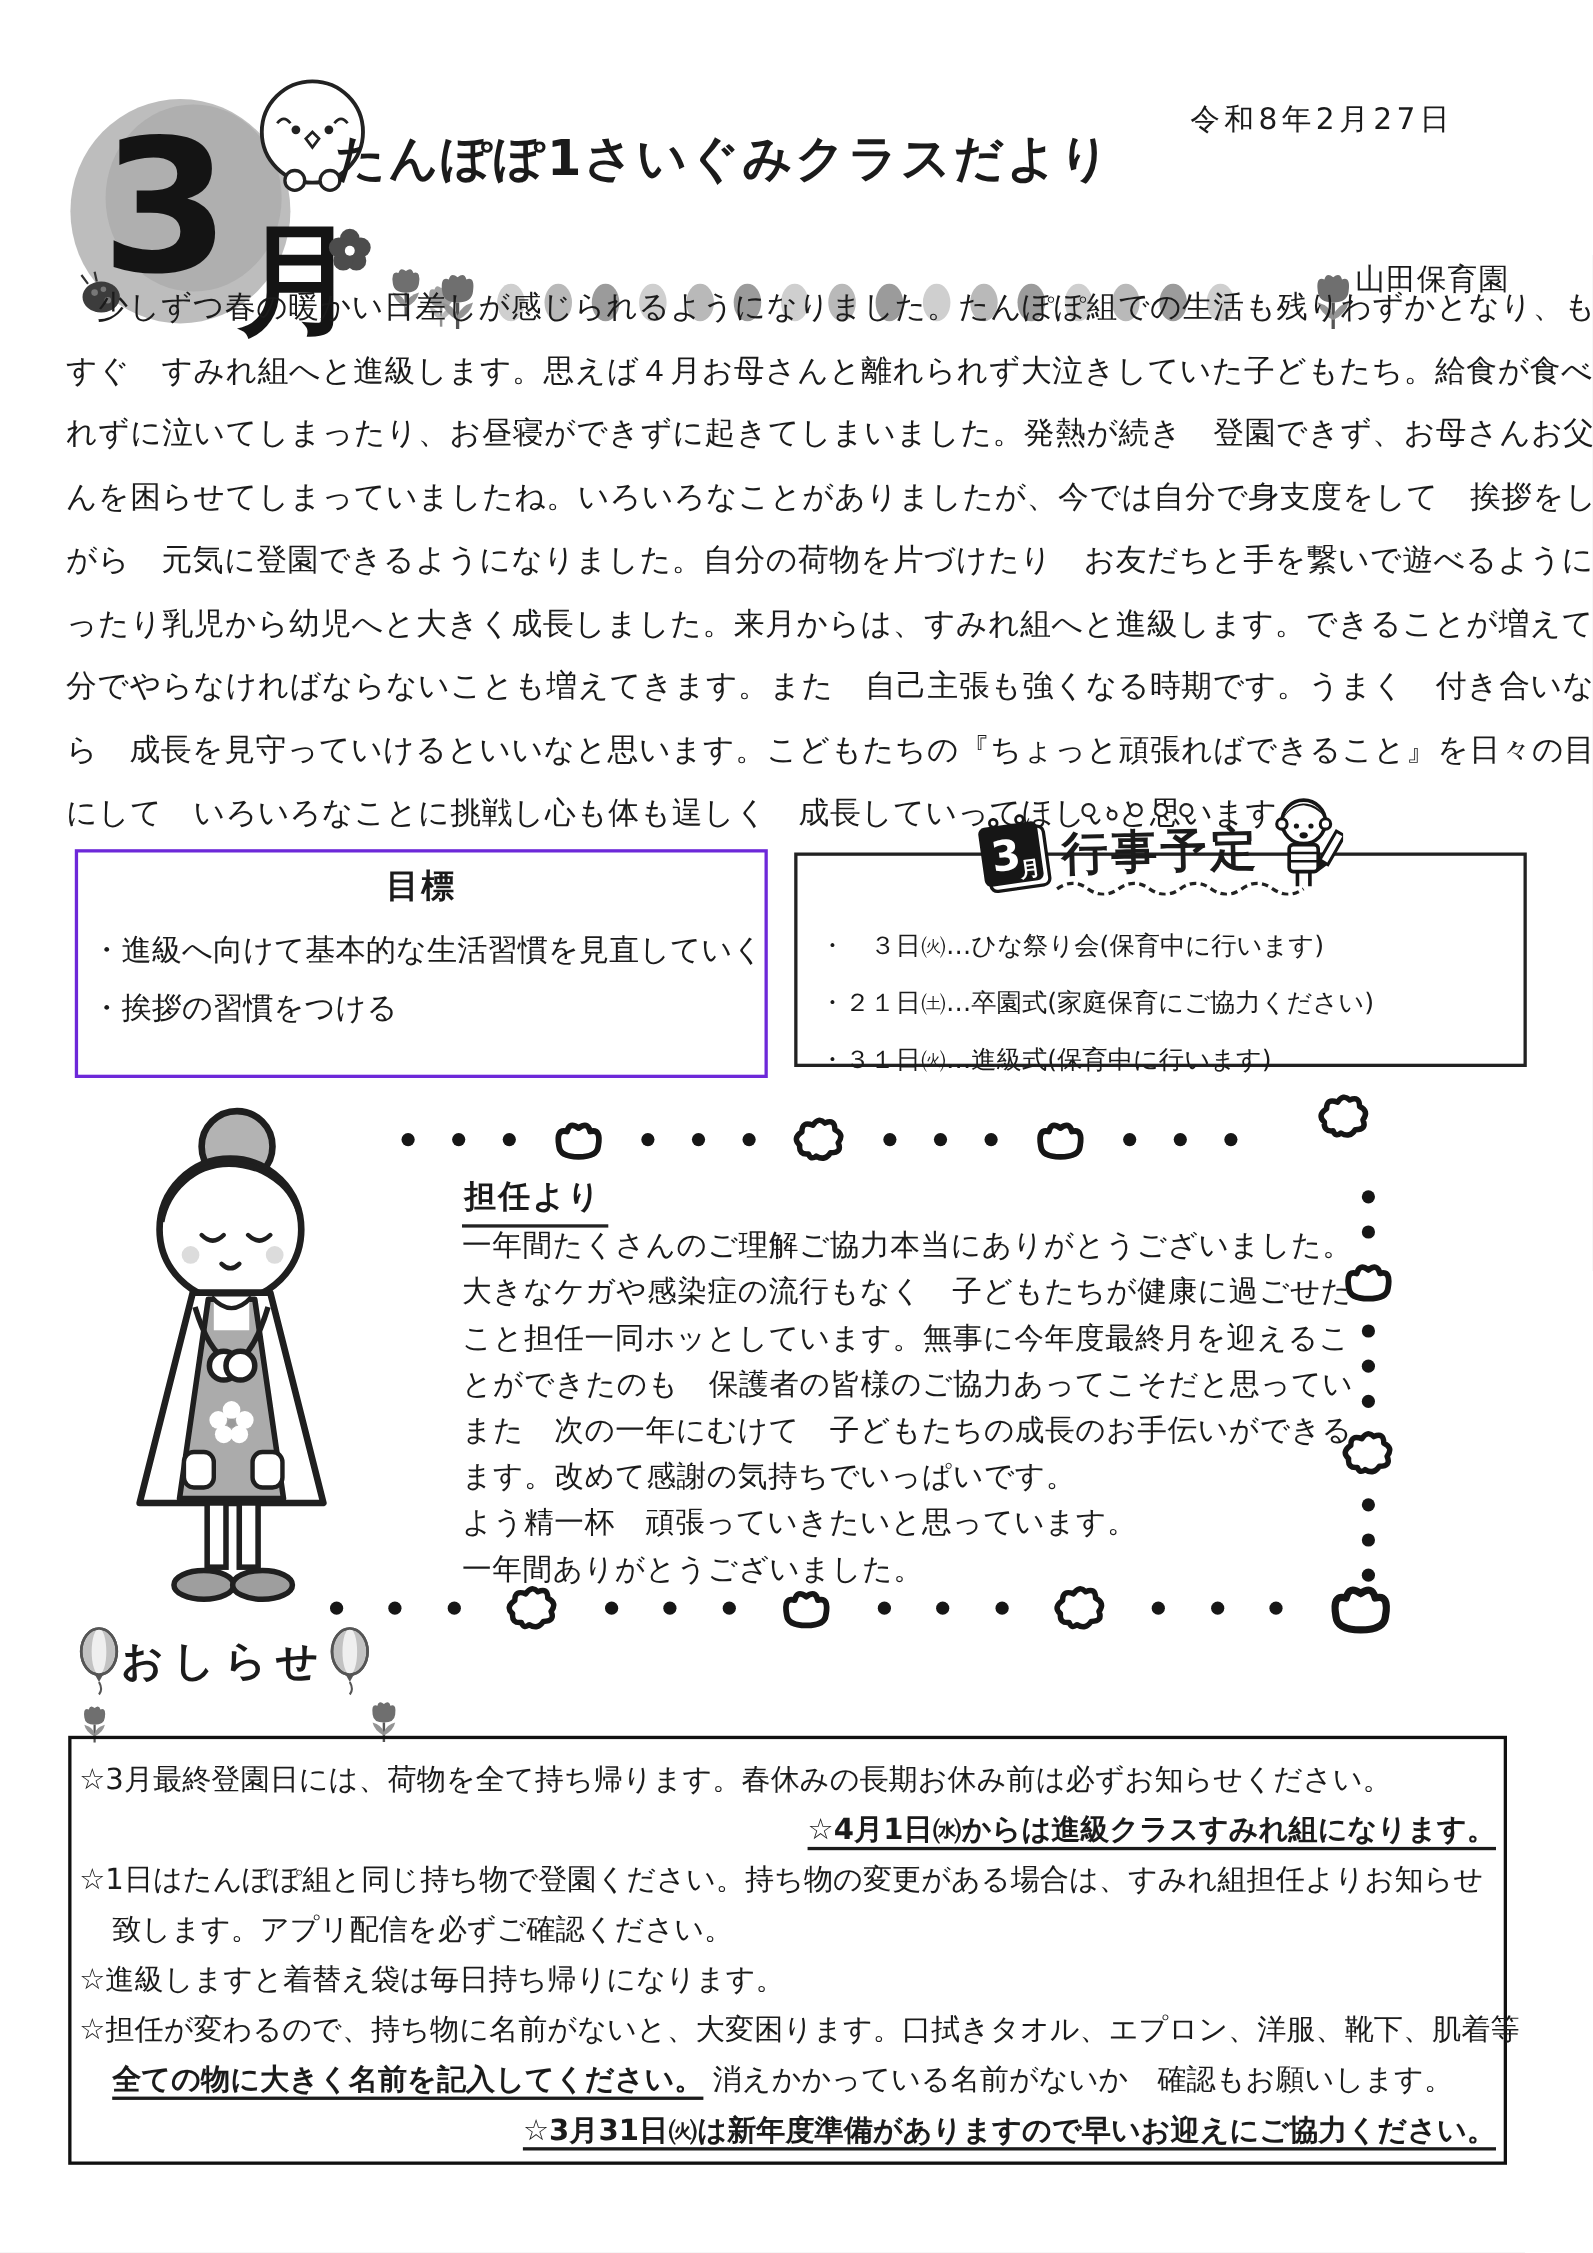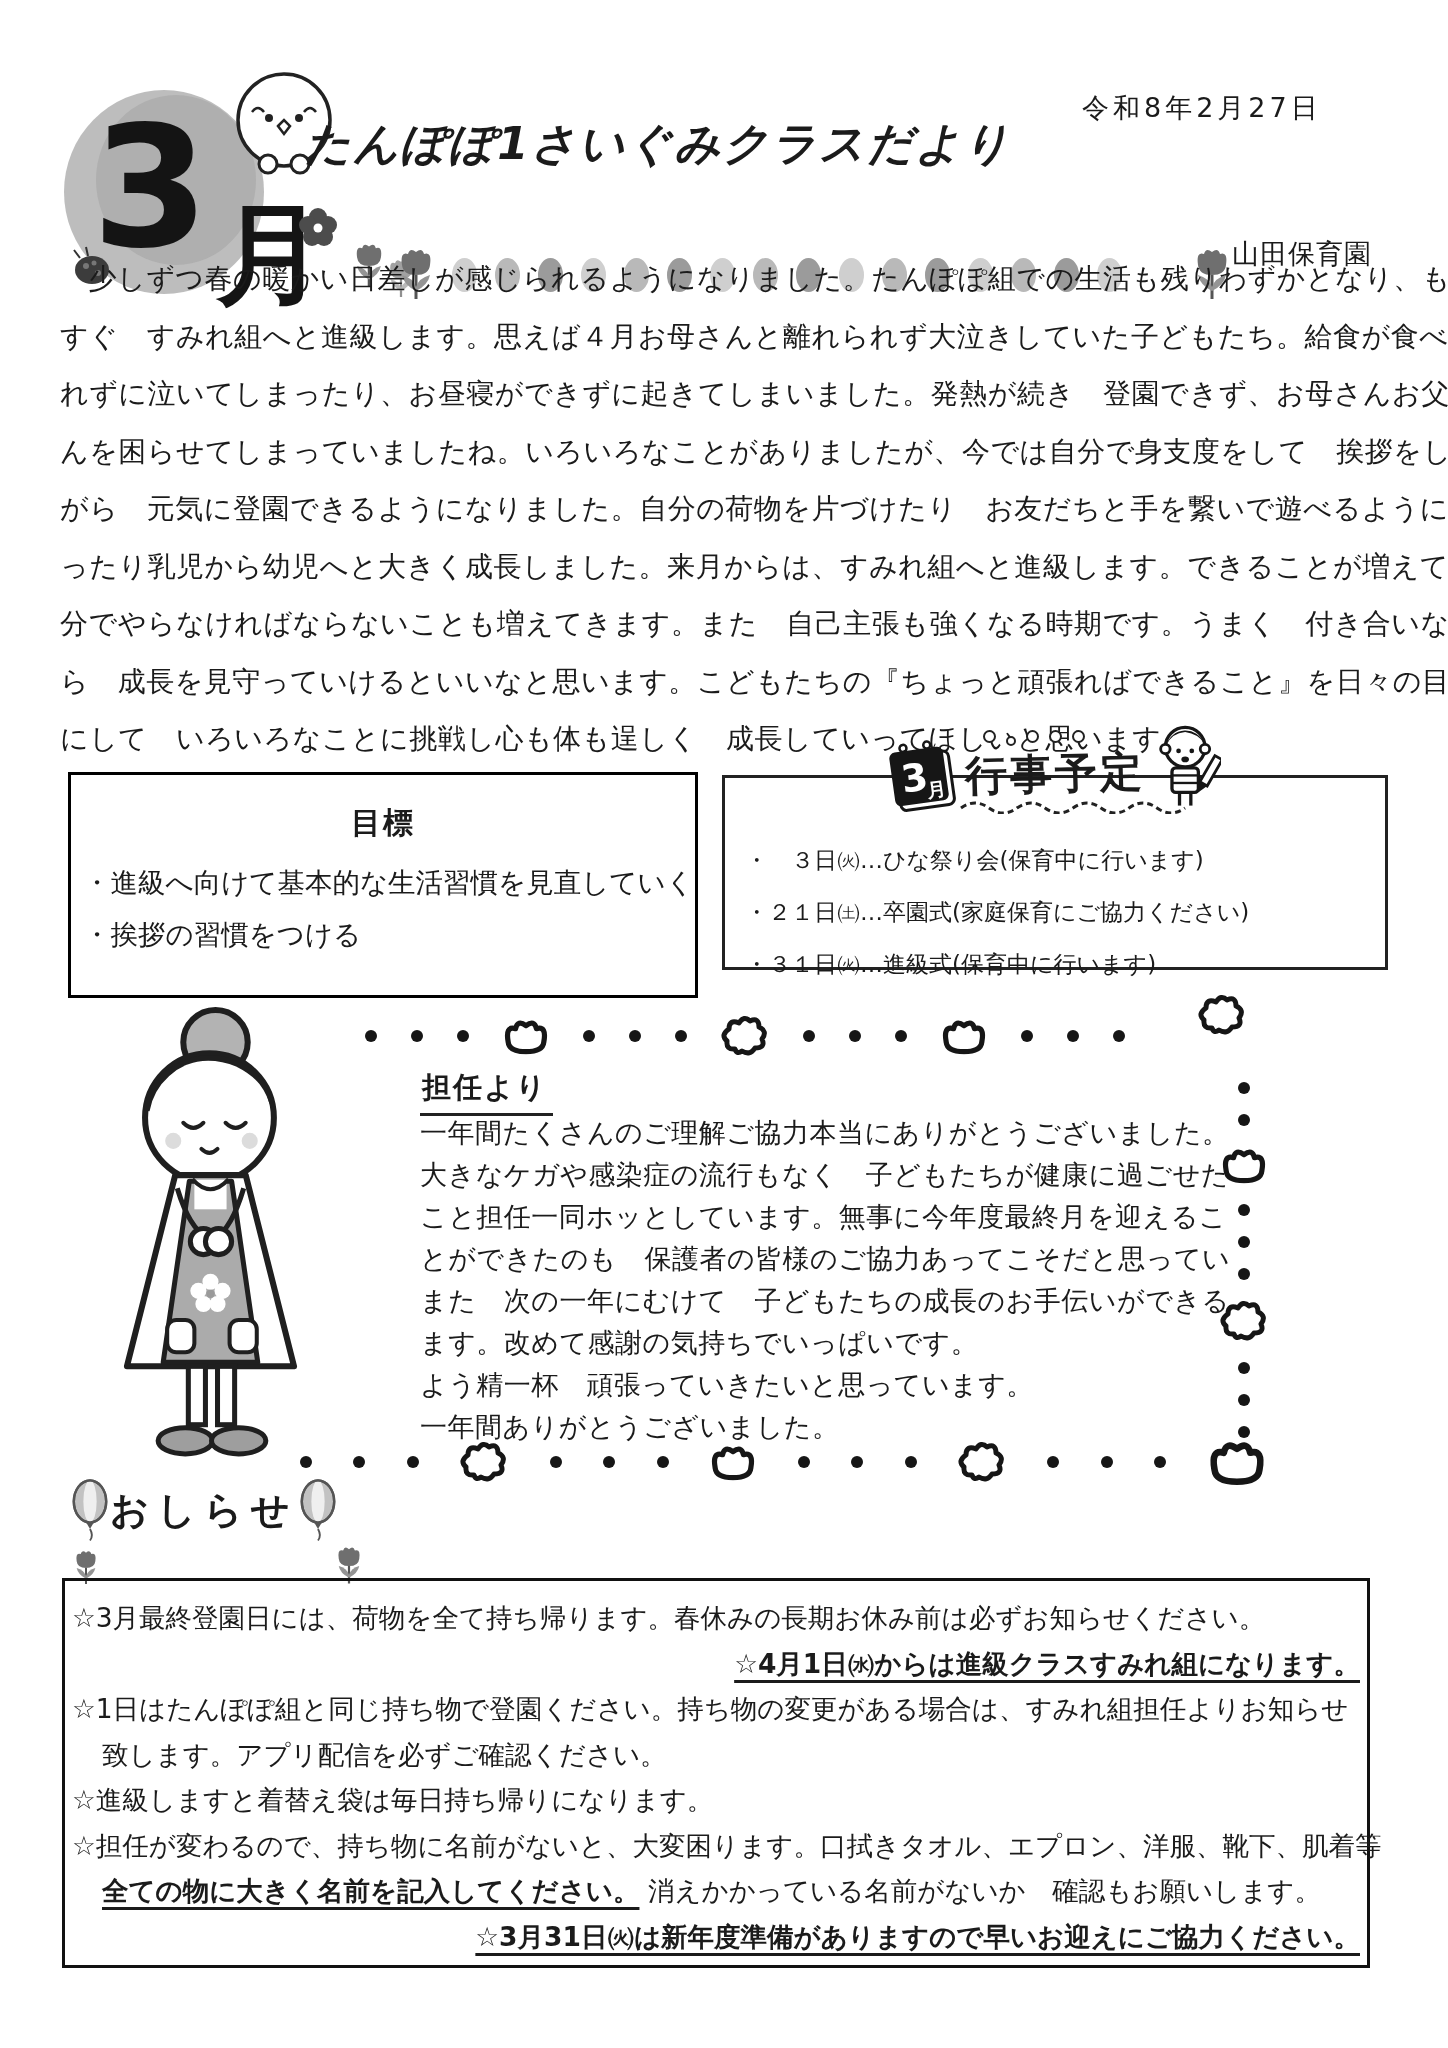--- a/index.html
+++ b/index.html
@@ -3,34 +3,34 @@
 <meta charset="utf-8">
 <style>
   html,body{margin:0;padding:0;background:#e8e8e8;}
   .page{position:relative;width:1448px;height:2048px;background:#ffffff;overflow:hidden;
         font-family:"DejaVu Sans","Liberation Sans",sans-serif;color:#1b1b1b;}
   .abs{position:absolute;}
   .nowrap{white-space:nowrap;}
 
   
   .date{left:1082px;top:90px;font-size:27px;letter-spacing:4px;}
-  .title{left:305px;top:114px;font-size:45px;font-weight:800;letter-spacing:2px;font-style:italic;}
+  .title{left:305px;top:114px;font-size:45px;font-weight:800;letter-spacing:2px;}
   .school{left:1232px;top:236px;font-size:27px;letter-spacing:1px;}
   .logo{left:56px;top:60px;}
   .tulip-row{left:396px;top:242px;width:836px;height:66px;display:flex;align-items:center;gap:16px;}
   .petals{display:flex;align-items:center;gap:18px;flex:1;}
   .petal{width:25px;height:34px;border-radius:50%;background:#b9b9b9;}
   .petal:nth-child(3n){background:#9b9b9b;}
   .petal:nth-child(3n+1){background:#cfcfcf;}
 
   
   .intro{left:60px;top:250px;font-size:28px;line-height:57.5px;letter-spacing:0.5px;}
 
   
-  .goals-box{left:68px;top:772px;width:624px;height:192px;border:3px solid #000000;padding-top:28px;}
+  .goals-box{left:68px;top:772px;width:624px;height:192px;border:3px solid #6d28d9;padding-top:10px;}
   .goals-title{text-align:center;font-size:30px;font-weight:800;letter-spacing:2px;}
   .goals-items{margin-top:12px;padding-left:12px;font-size:27.5px;line-height:52px;}
   .schedule-box{left:722px;top:775px;width:660px;height:189px;border:3px solid #222;}
   .schedule-heading{position:absolute;left:50%;transform:translateX(-50%);top:-58px;
                     display:flex;align-items:flex-end;gap:10px;white-space:nowrap;}
   .sched-title-wrap{position:relative;padding-bottom:10px;}
   .sched-title{font-size:42px;font-weight:900;letter-spacing:3px;transform:rotate(-1.5deg);display:inline-block;}
   .wavy{position:absolute;left:-6px;bottom:-2px;}
   .bubbles{position:absolute;left:18px;top:-16px;display:flex;gap:10px;}
   .bubble{width:9px;height:9px;border:2.5px solid #222;border-radius:50%;background:#fff;}

